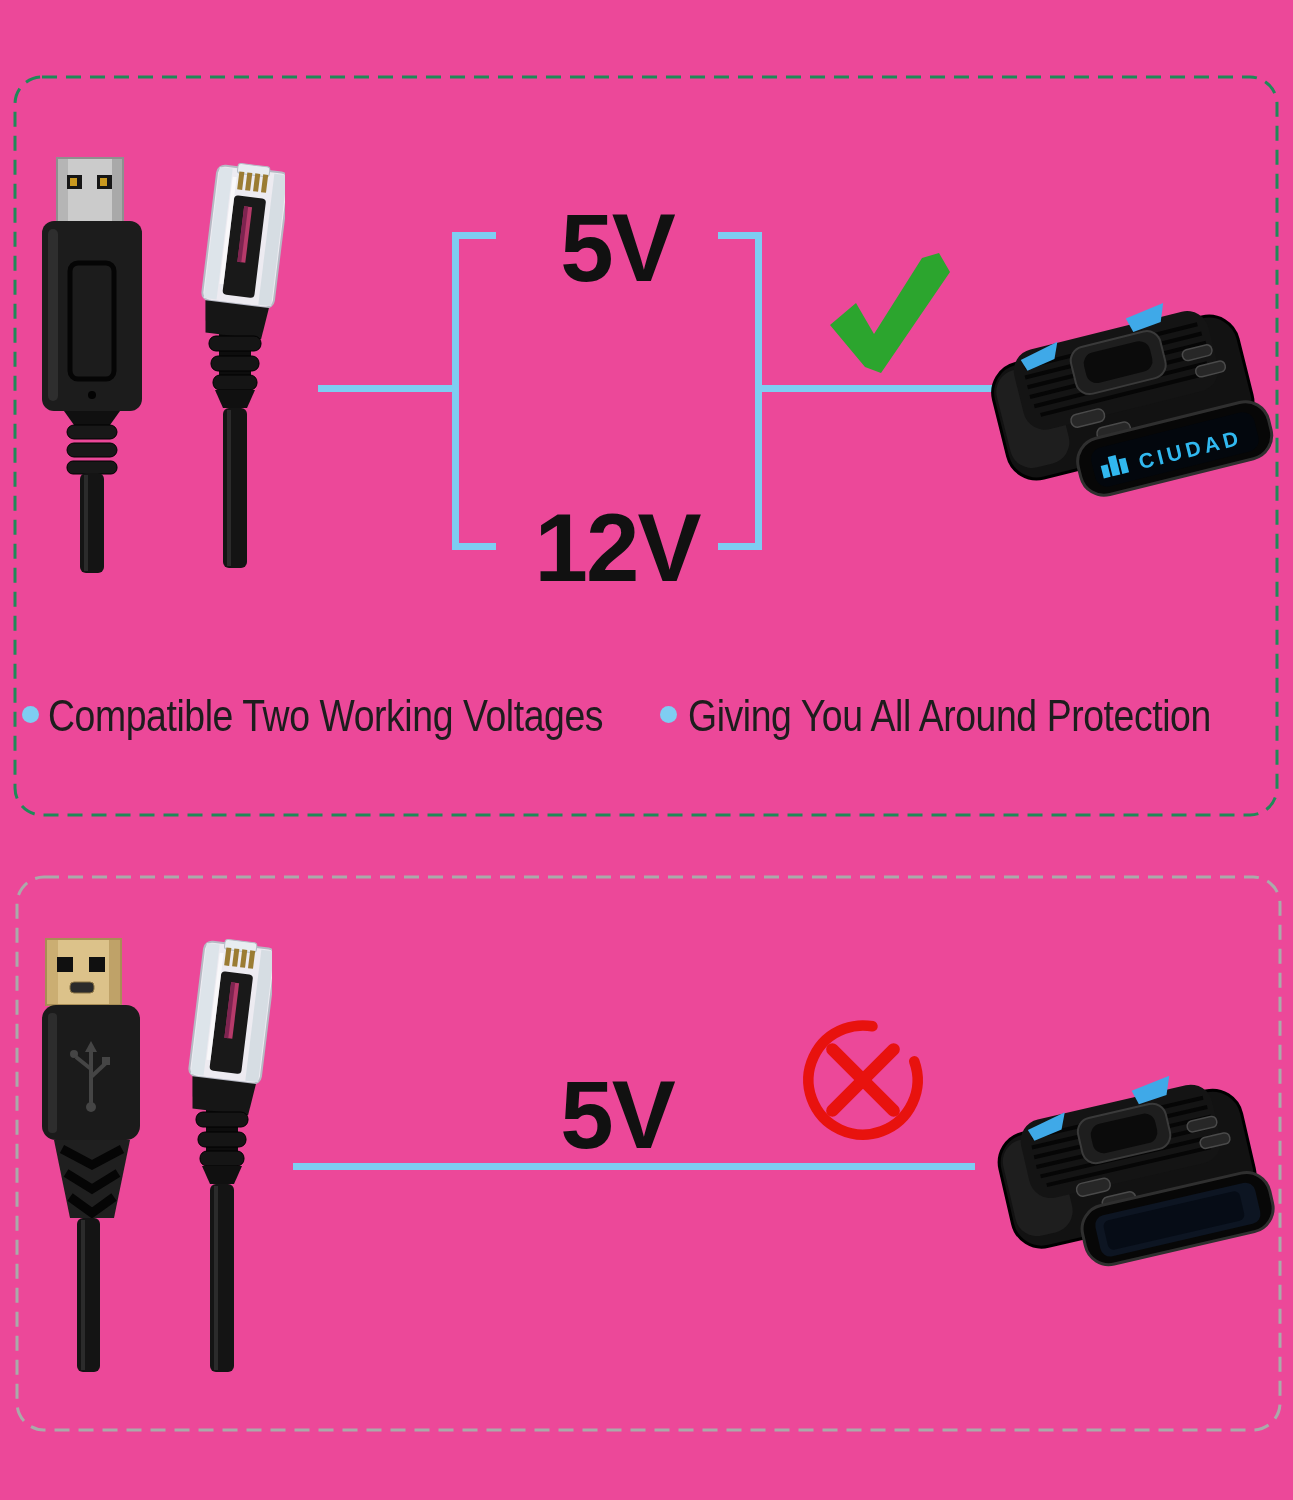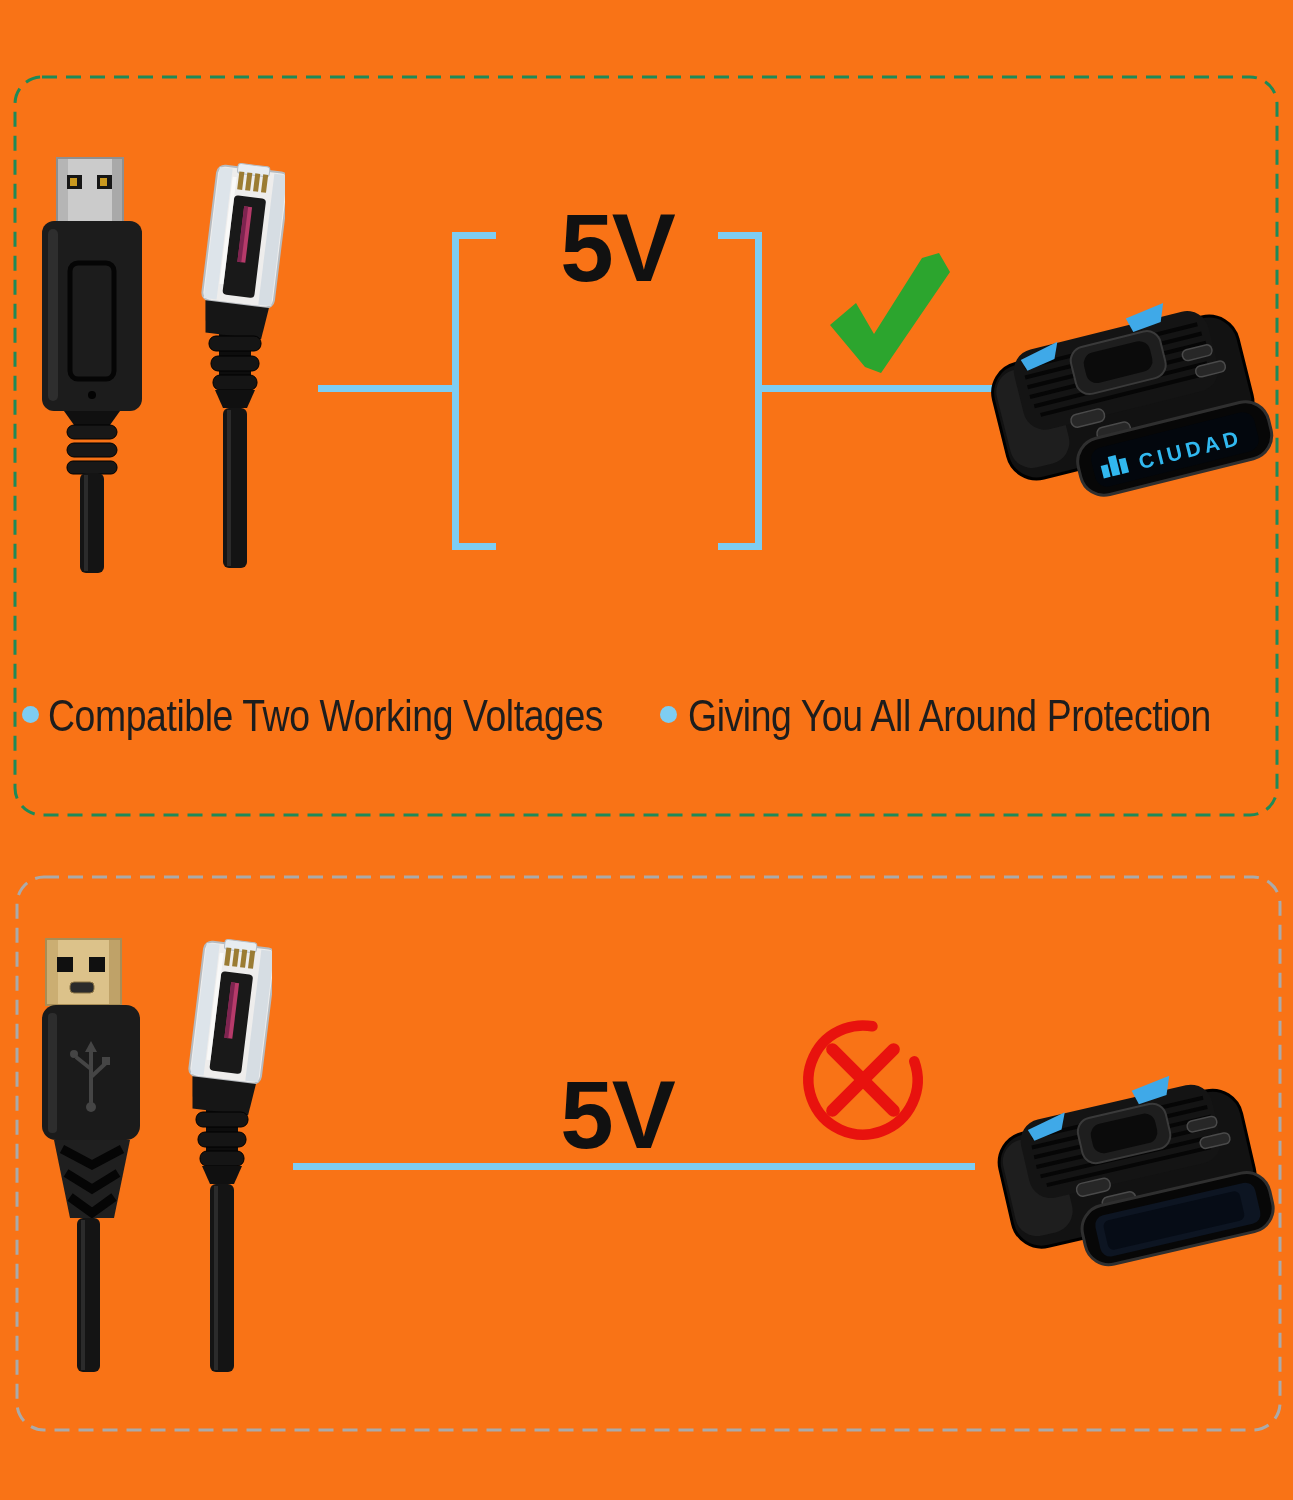--- a/index.html
+++ b/index.html
@@ -1,21 +1,21 @@
 <!DOCTYPE html>
 <html><head>
 <meta charset="utf-8">
 <style>
   :root{
     --blue:#7ecdf2;
     --ink:#111111;
   }
   html,body{margin:0;padding:0;background:#ffffff;}
   #canvas{
-    position:relative;width:1293px;height:1500px;background:#f97316;overflow:hidden;
+    position:relative;width:1293px;height:1500px;background:#ec4899;overflow:hidden;
     font-family:"Liberation Sans",sans-serif;
   }
   .abs{position:absolute;}
   .voltage{
     font-weight:bold;font-size:96px;line-height:1;color:var(--ink);
     text-align:center;letter-spacing:-2px;white-space:nowrap;
   }
   .hline{height:7px;background:var(--blue);}
   .bracket{width:44px;height:318px;box-sizing:border-box;border:7px solid var(--blue);}
   .bracket.left{border-right:none;}
@@ -77,20 +77,21 @@
     <rect x="26" y="194" width="48" height="15" rx="7" fill="#151515" stroke="#000000"></rect>
     <rect x="28" y="213" width="44" height="15" rx="7" fill="#151515" stroke="#000000"></rect>
     <polygon points="30,228 70,228 62,246 38,246" fill="#101010"></polygon>
     <rect x="38" y="246" width="24" height="160" rx="6" fill="#141414"></rect>
     <rect x="42" y="248" width="4" height="156" fill="#2b2b2b"></rect>
   </svg>
 
   <div class="abs hline" style="left:318px;top:385px;width:134px"></div>
   <div class="abs bracket left" style="left:452px;top:232px"></div>
   <div class="abs voltage" style="left:512px;top:200px;width:210px">5V</div>
+  <div class="abs voltage" style="left:507px;top:500px;width:220px">12V</div>
   <div class="abs bracket right" style="left:718px;top:232px"></div>
   <div class="abs hline" style="left:762px;top:385px;width:233px"></div>
 
   <svg class="abs" style="left:820px;top:246px" width="136" height="130" viewBox="0 0 136 130">
     <path d="M10 79 L36 57 L54 88 L102 12 L119 7 L130 26 L61 127 L45 121 Z" fill="#2ca52e"></path>
   </svg>
 
   <svg class="abs" style="left:975px;top:290px" width="300" height="215" viewBox="0 0 300 215">
     <g transform="rotate(-14 150 108)">
       <rect x="22" y="48" width="252" height="118" rx="30" fill="#121212" stroke="#000000" stroke-width="3"></rect>

